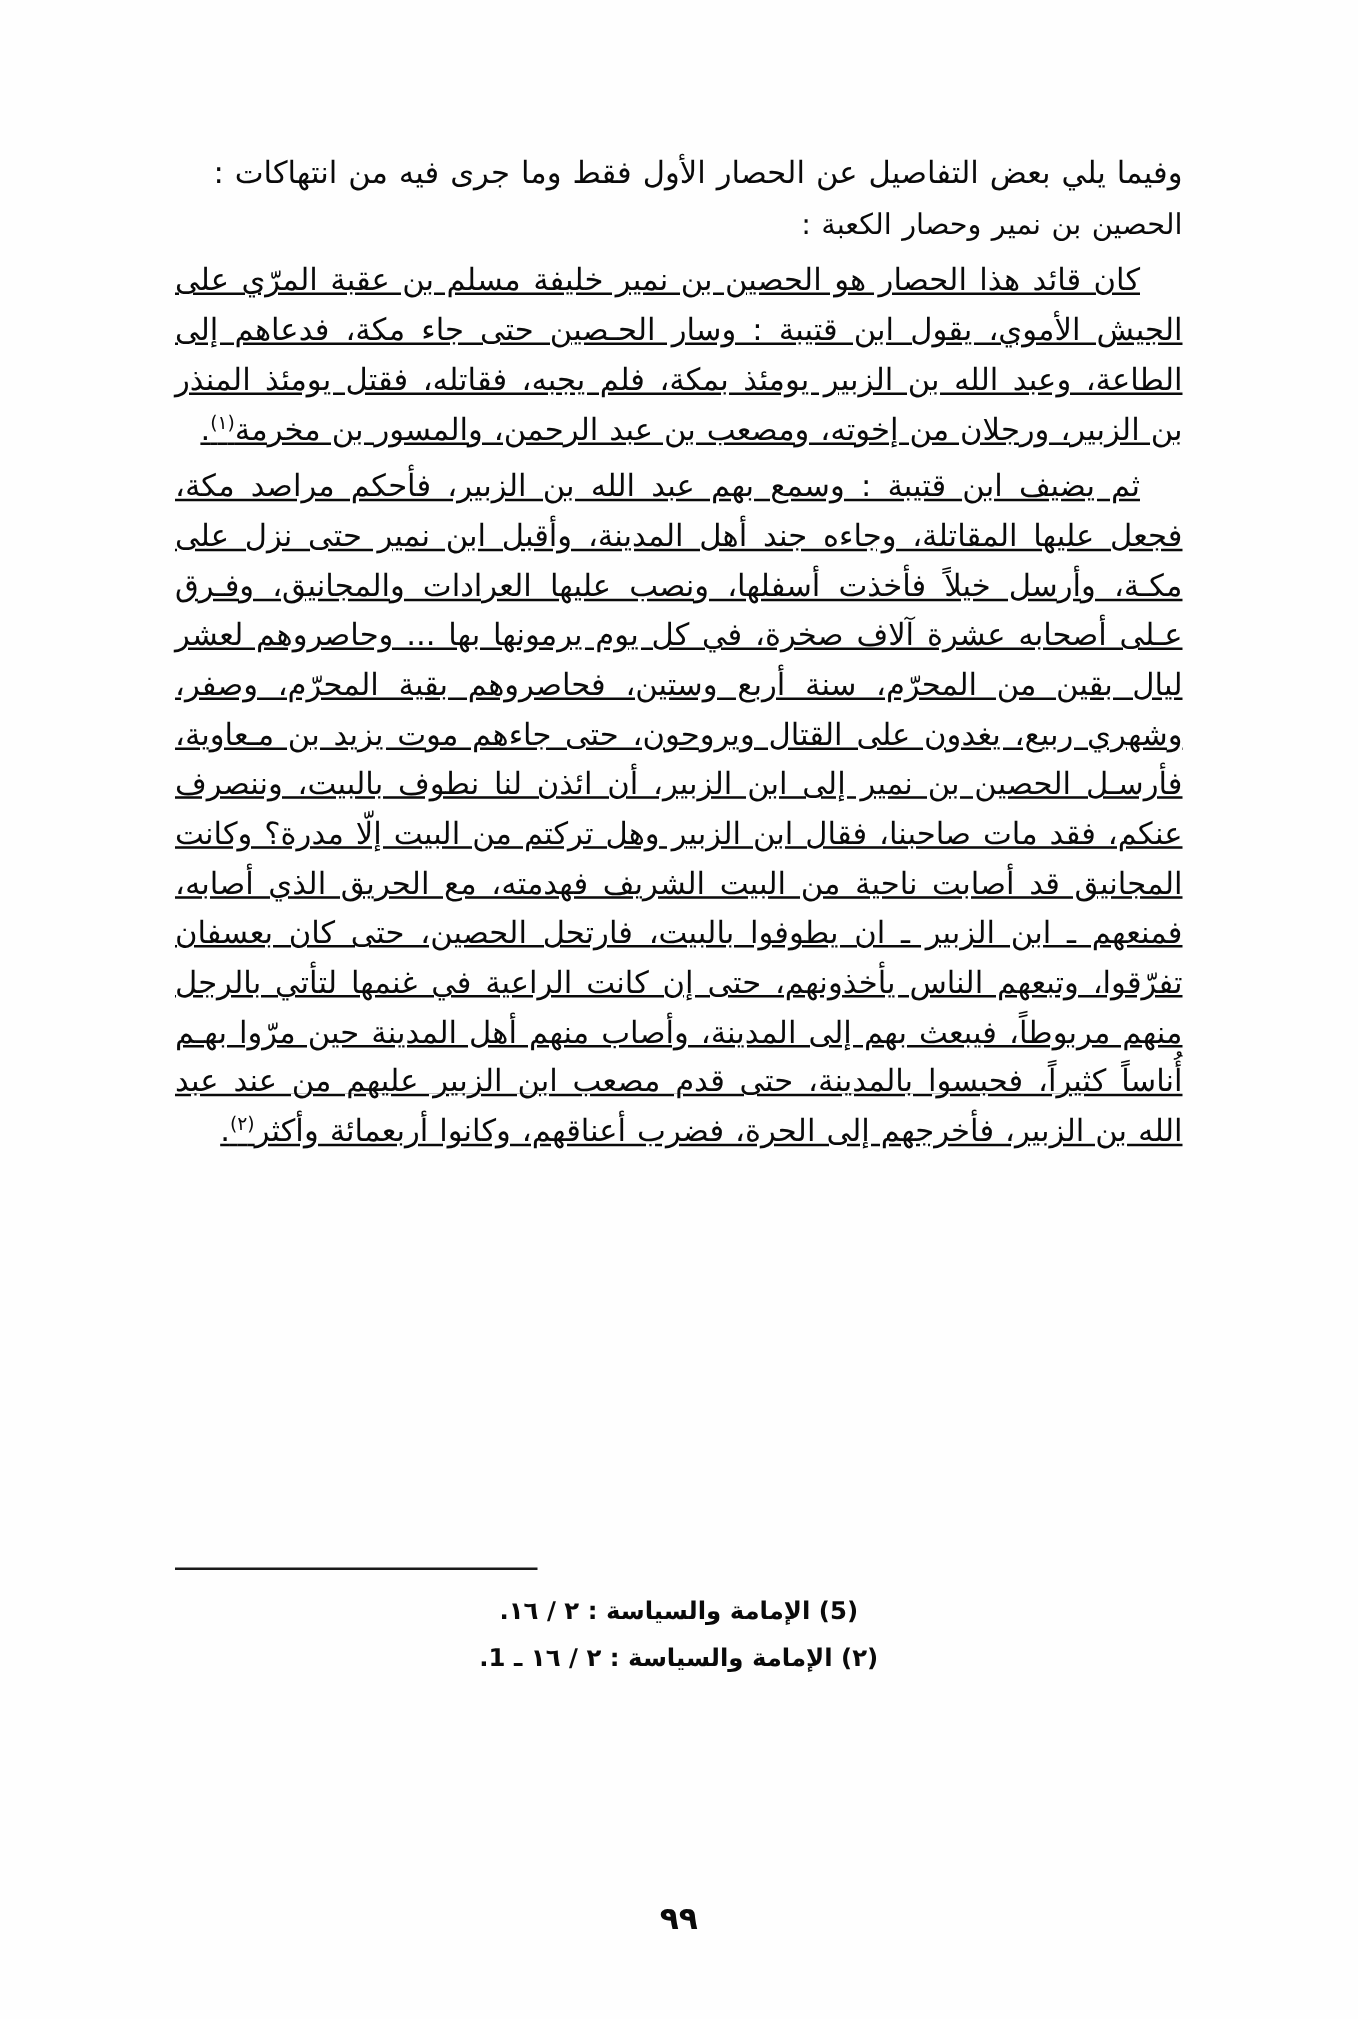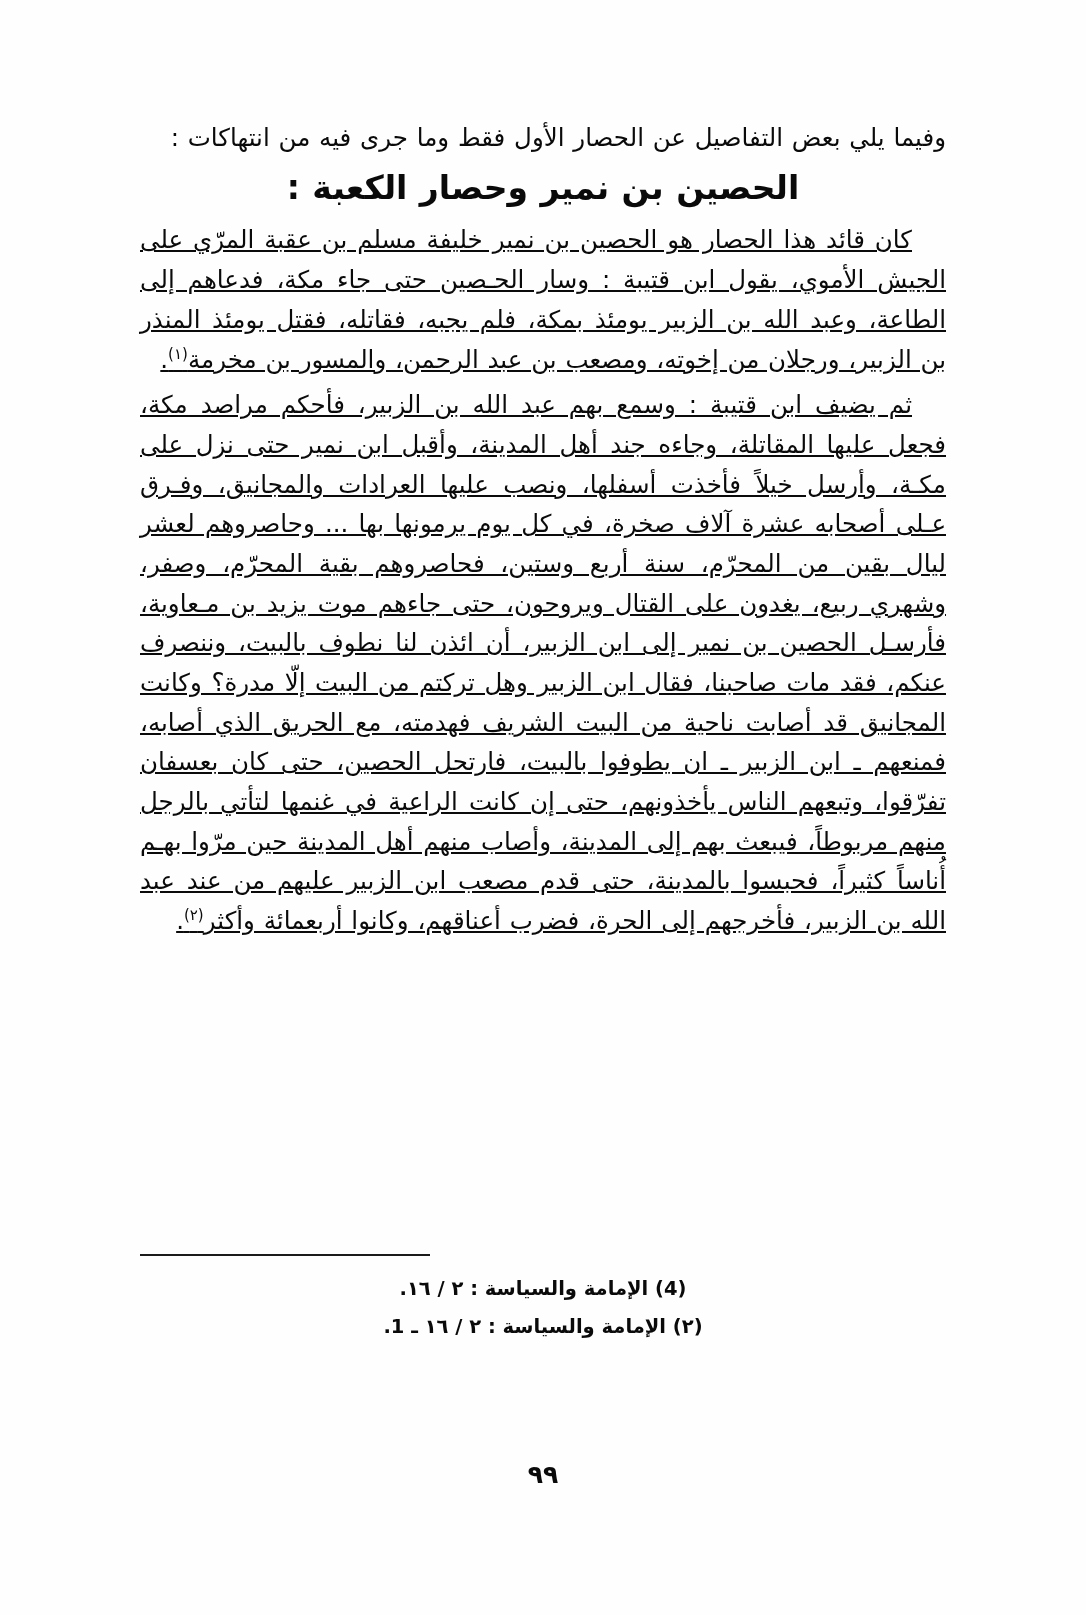--- a/index.html
+++ b/index.html
@@ -39,25 +39,23 @@
     text-align: justify;
     text-justify: inter-word;
     letter-spacing: 0px;
     word-spacing: 1px;
   }
   .intro {
     text-align: justify;
     margin-bottom: 4px;
   }
   .subhead {
-    text-align: center;
     margin: 0 0 6px 0;
-    font-size: 33px;
+    font-size: 23px;
     line-height: 1.6;
-    font-weight: bold;
   }
   .indent {
     text-indent: 34px;
   }
   .body-para {
     margin-bottom: 6px;
     text-decoration: underline;
   }
   sup.fn {
     font-size: 15px;
@@ -87,21 +85,21 @@
   }
   .fn-line {
     font-size: 19.5px;
     line-height: 1.95;
     text-align: center;
     font-weight: bold;
     letter-spacing: 0px;
   }
   .page-number {
     position: absolute;
-    top: 1460px;
+    top: 1520px;
     left: 0;
     right: 0;
     text-align: center;
     font-size: 25px;
     font-weight: bold;
   }
 </style>
 </head>
 <body>
 
@@ -116,19 +114,19 @@
     <p class="body-para indent"><span>كان قائد هذا الحصار هو الحصين بن نمير خليفة مسلم بن عقبة المرّي على الجيش الأموي، يقول ابن قتيبة : وسار الحـصين حتى جاء مكة، فدعاهم إلى الطاعة، وعبد الله بن الزبير يومئذ بمكة، فلم يجبه، فقاتله، فقتل يومئذ المنذر بن الزبير، ورجلان من إخوته، ومصعب بن عبد الرحمن، والمسور بن مخرمة</span><sup class="fn">(١)</sup><span>.</span></p>
 
     <p class="body-para indent"><span>ثم يضيف ابن قتيبة : وسمع بهم عبد الله بن الزبير، فأحكم مراصد مكة، فجعل عليها المقاتلة، وجاءه جند أهل المدينة، وأقبل ابن نمير حتى نزل على مكـة، وأرسل خيلاً فأخذت أسفلها، ونصب عليها العرادات والمجانيق، وفـرق عـلى أصحابه عشرة آلاف صخرة، في كل يوم يرمونها بها ... وحاصروهم لعشر ليال بقين من المحرّم، سنة أربع وستين، فحاصروهم بقية المحرّم، وصفر، وشهري ربيع، يغدون على القتال ويروحون، حتى جاءهم موت يزيد بن مـعاوية، فأرسـل الحصين بن نمير إلى ابن الزبير، أن ائذن لنا نطوف بالبيت، وننصرف عنكم، فقد مات صاحبنا، فقال ابن الزبير وهل تركتم من البيت إلّا مدرة؟ وكانت المجانيق قد أصابت ناحية من البيت الشريف فهدمته، مع الحريق الذي أصابه، فمنعهم ـ ابن الزبير ـ ان يطوفوا بالبيت، فارتحل الحصين، حتى كان بعسفان تفرّقوا، وتبعهم الناس يأخذونهم، حتى إن كانت الراعية في غنمها لتأتي بالرجل منهم مربوطاً، فيبعث بهم إلى المدينة، وأصاب منهم أهل المدينة حين مرّوا بهـم أُناساً كثيراً، فحبسوا بالمدينة، حتى قدم مصعب ابن الزبير عليهم من عند عبد الله بن الزبير، فأخرجهم إلى الحرة، فضرب أعناقهم، وكانوا أربعمائة وأكثر</span><sup class="fn">(٢)</sup><span>.</span></p>
 
   </div>
 
   <div class="footnotes">
     <div class="fn-rule-wrap">
       <div class="fn-rule"></div>
     </div>
-    <div class="fn-line">(4) الإمامة والسياسة : ٢ / ١٦.</div>
+    <div class="fn-line">(5) الإمامة والسياسة : ٢ / ١٦.</div>
     <div class="fn-line">(٢) الإمامة والسياسة : ٢ / ١٦ ـ 1.</div>
   </div>
 
   <div class="page-number">٩٩</div>
 
 </div>
 
 </body></html>

